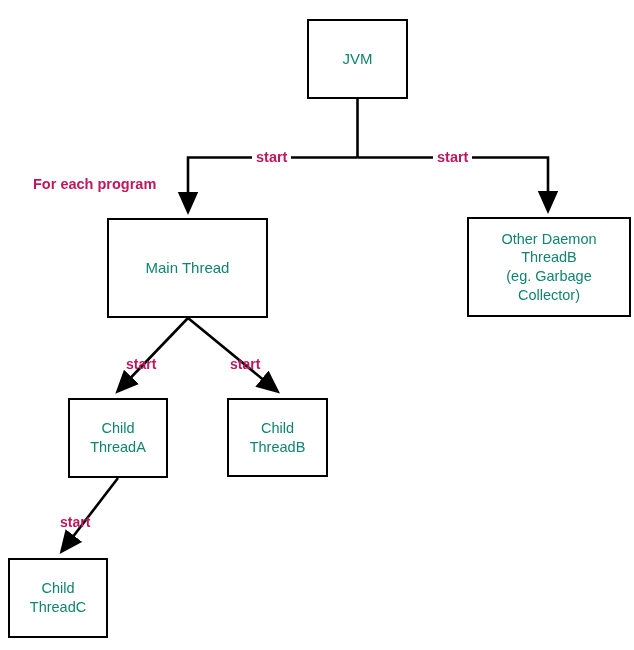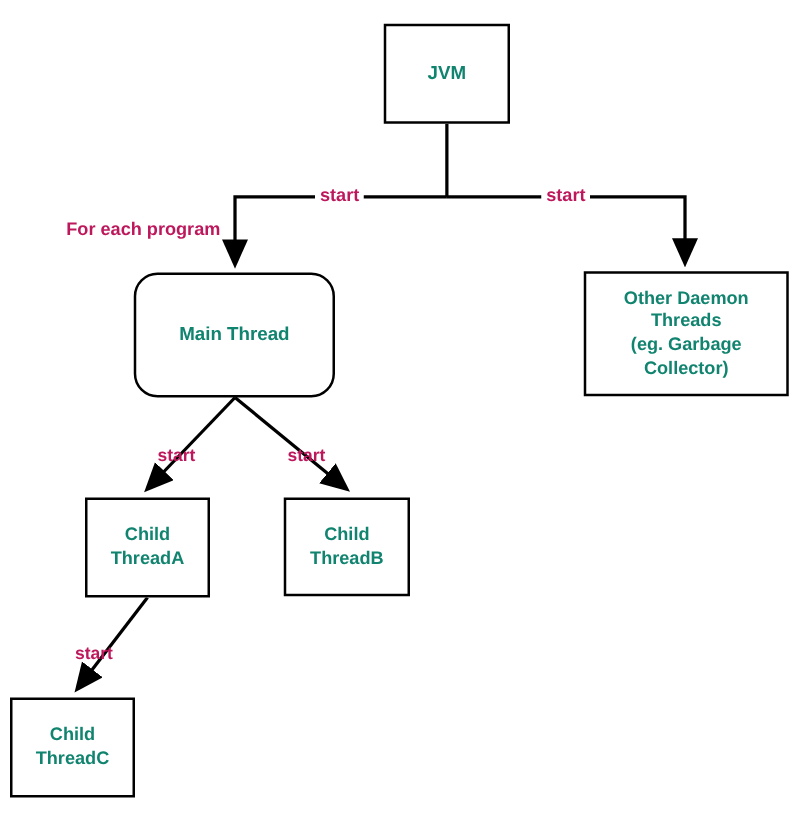--- a/index.html
+++ b/index.html
@@ -30,21 +30,21 @@
   .node-box {
     position: absolute;
     box-sizing: border-box;
     border: 2px solid #000000;
     background: #ffffff;
     display: flex;
     align-items: center;
     justify-content: center;
     text-align: center;
     color: #11846f;
-    font-weight: bold;
+    font-weight: normal;
     font-family: "Liberation Sans", sans-serif;
     line-height: 1.28;
     white-space: pre-line;
     z-index: 3;
   }
   .edge-label {
     position: absolute;
     color: #be185d;
     font-weight: bold;
     font-family: "Liberation Sans", sans-serif;
@@ -52,28 +52,28 @@
     z-index: 4;
     line-height: 1;
   }
   .edge-label.on-line {
     background: #ffffff;
     padding: 1px 4px;
   }
 
   
   #node-jvm      { left: 307px; top: 19px;  width: 101px; height: 80px;  font-size: 15px; }
-  #node-main     { left: 107px; top: 218px; width: 161px; height: 100px; font-size: 15px; border-radius: 19px; }
+  #node-main     { left: 107px; top: 218px; width: 161px; height: 100px; font-size: 15px; }
   #node-daemon   { left: 467px; top: 217px; width: 164px; height: 100px; font-size: 14.5px; }
   #node-childa   { left: 68px;  top: 398px; width: 100px; height: 80px;  font-size: 14.5px; }
   #node-childb   { left: 227px; top: 398px; width: 101px; height: 79px;  font-size: 14.5px; }
   #node-childc   { left: 8px;   top: 558px; width: 100px; height: 80px;  font-size: 14.5px; }
 
   
-  #label-for-each-program { left: 33px;  top: 177px; font-size: 14.5px; margin-left: 20px; }
+  #label-for-each-program { left: 33px;  top: 177px; font-size: 14.5px; }
   #label-start-main       { left: 252px; top: 149px; font-size: 14.5px; }
   #label-start-daemon     { left: 433px; top: 149px; font-size: 14.5px; }
   #label-start-childa     { left: 126px; top: 357px; font-size: 14px; }
   #label-start-childb     { left: 230px; top: 357px; font-size: 14px; }
   #label-start-childc     { left: 60px;  top: 515px; font-size: 14px; }
 </style>
 </head>
 <body>
 
 <div id="diagram-root">
@@ -96,21 +96,21 @@
     <path d="M188,318 L277,391" stroke="#000000" stroke-width="2.6" fill="none" marker-end="url(#arrowhead)"></path>
 
     <path d="M118,478 L62,551" stroke="#000000" stroke-width="2.6" fill="none" marker-end="url(#arrowhead)"></path>
   </svg>
 
   <div class="node-box" id="node-jvm">JVM</div>
 
   <div class="node-box" id="node-main">Main Thread</div>
 
   <div class="node-box" id="node-daemon">Other Daemon
-Threads
+ThreadB
 (eg. Garbage
 Collector)</div>
 
   <div class="node-box" id="node-childa">Child
 ThreadA</div>
 
   <div class="node-box" id="node-childb">Child
 ThreadB</div>
 
   <div class="node-box" id="node-childc">Child

